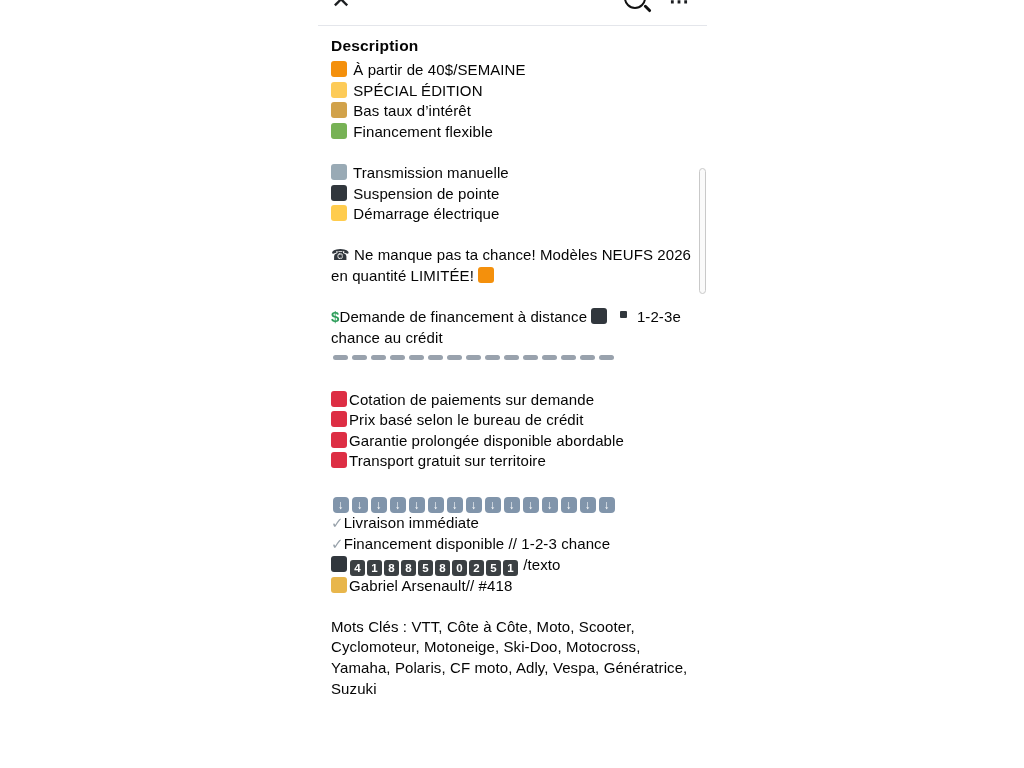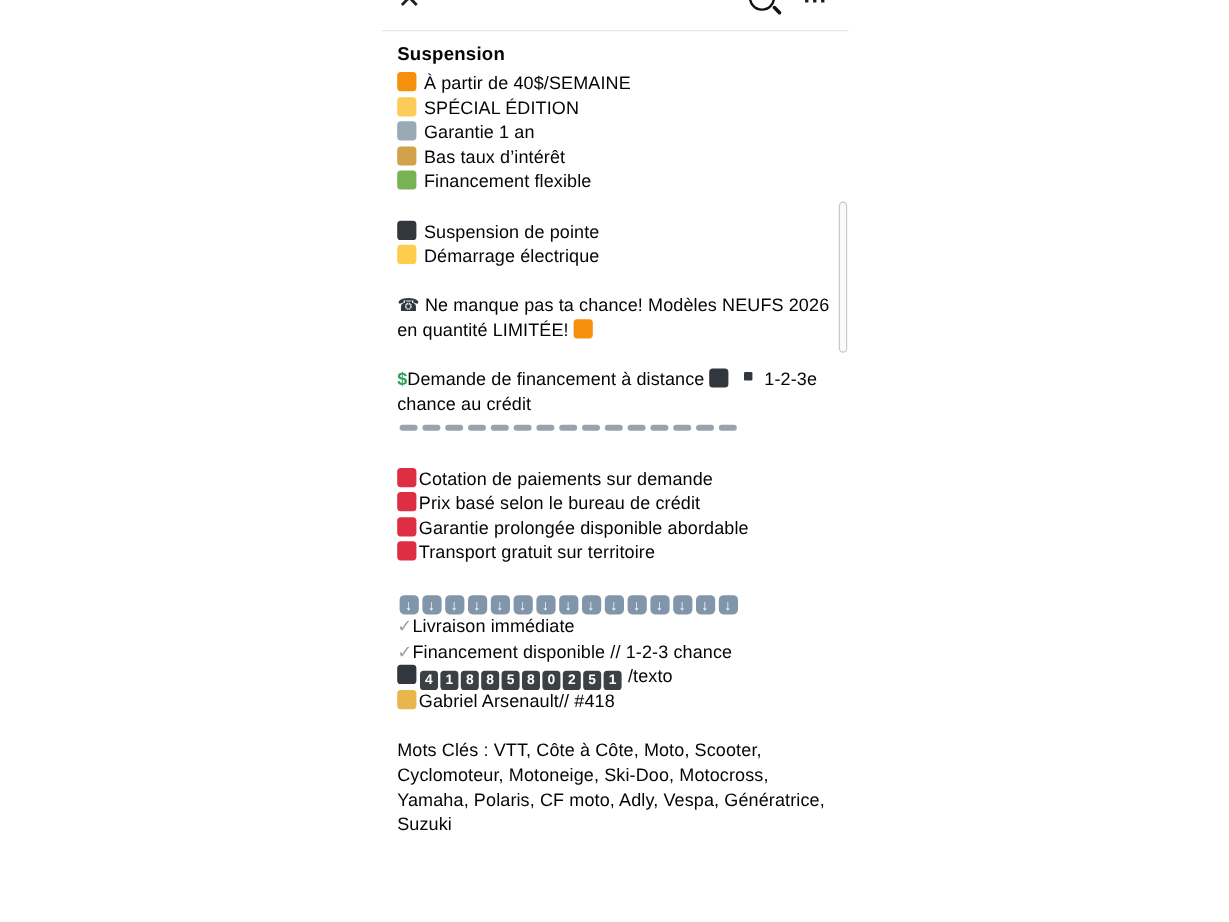--- a/index.html
+++ b/index.html
@@ -43,28 +43,28 @@
       <button class="iconbtn close">✕</button>
       <button class="iconbtn" style="position:absolute;left:306px;top:0;width:0;height:0;">
         <span class="search" style="left:0;top:-13px;"></span>
       </button>
       <button class="iconbtn more">⋯</button>
     </div>
 
     <div class="divider"></div>
 
     <div class="content">
-      <h2 class="title">Suspension</h2>
+      <h2 class="title">Description</h2>
 
       <p class="line"><span class="em sq" style="background:#f4900c"></span> À partir de 40$/SEMAINE</p>
       <p class="line"><span class="em sq" style="background:#fdcb58"></span> SPÉCIAL ÉDITION</p>
-      <p class="line"><span class="em sq" style="background:#99aab5"></span> Garantie 1 an</p>
       <p class="line"><span class="em sq" style="background:#d1a24a"></span> Bas taux d’intérêt</p>
       <p class="line"><span class="em sq" style="background:#77b255"></span> Financement flexible</p>
       <p class="line"></p>
+      <p class="line"><span class="em sq" style="background:#99aab5"></span> Transmission manuelle</p>
       <p class="line"><span class="em sq" style="background:#31373d"></span> Suspension de pointe</p>
       <p class="line"><span class="em sq" style="background:#ffcc4d"></span> Démarrage électrique</p>
       <p class="line"></p>
       <p class="line"><span class="em txt" style="color:#31373d">☎</span> Ne manque pas ta chance! Modèles NEUFS 2026<br>en quantité LIMITÉE! <span class="em sq" style="background:#f4900c"></span></p>
       <p class="line"></p>
       <p class="line"><span class="em txt" style="color:#2e9e5b">$</span>Demande de financement à distance <span class="em sq" style="background:#31373d"></span> <span class="em sqs" style="background:#31373d"></span> 1-2-3e<br>chance au crédit</p>
       <p class="line"><span class="em dash" style="background:#99a2ad"></span><span class="em dash" style="background:#99a2ad"></span><span class="em dash" style="background:#99a2ad"></span><span class="em dash" style="background:#99a2ad"></span><span class="em dash" style="background:#99a2ad"></span><span class="em dash" style="background:#99a2ad"></span><span class="em dash" style="background:#99a2ad"></span><span class="em dash" style="background:#99a2ad"></span><span class="em dash" style="background:#99a2ad"></span><span class="em dash" style="background:#99a2ad"></span><span class="em dash" style="background:#99a2ad"></span><span class="em dash" style="background:#99a2ad"></span><span class="em dash" style="background:#99a2ad"></span><span class="em dash" style="background:#99a2ad"></span><span class="em dash" style="background:#99a2ad"></span></p>
       <p class="line"></p>
       <p class="line"><span class="em sq" style="background:#dd2e44"></span>Cotation de paiements sur demande</p>
       <p class="line"><span class="em sq" style="background:#dd2e44"></span>Prix basé selon le bureau de crédit</p>

